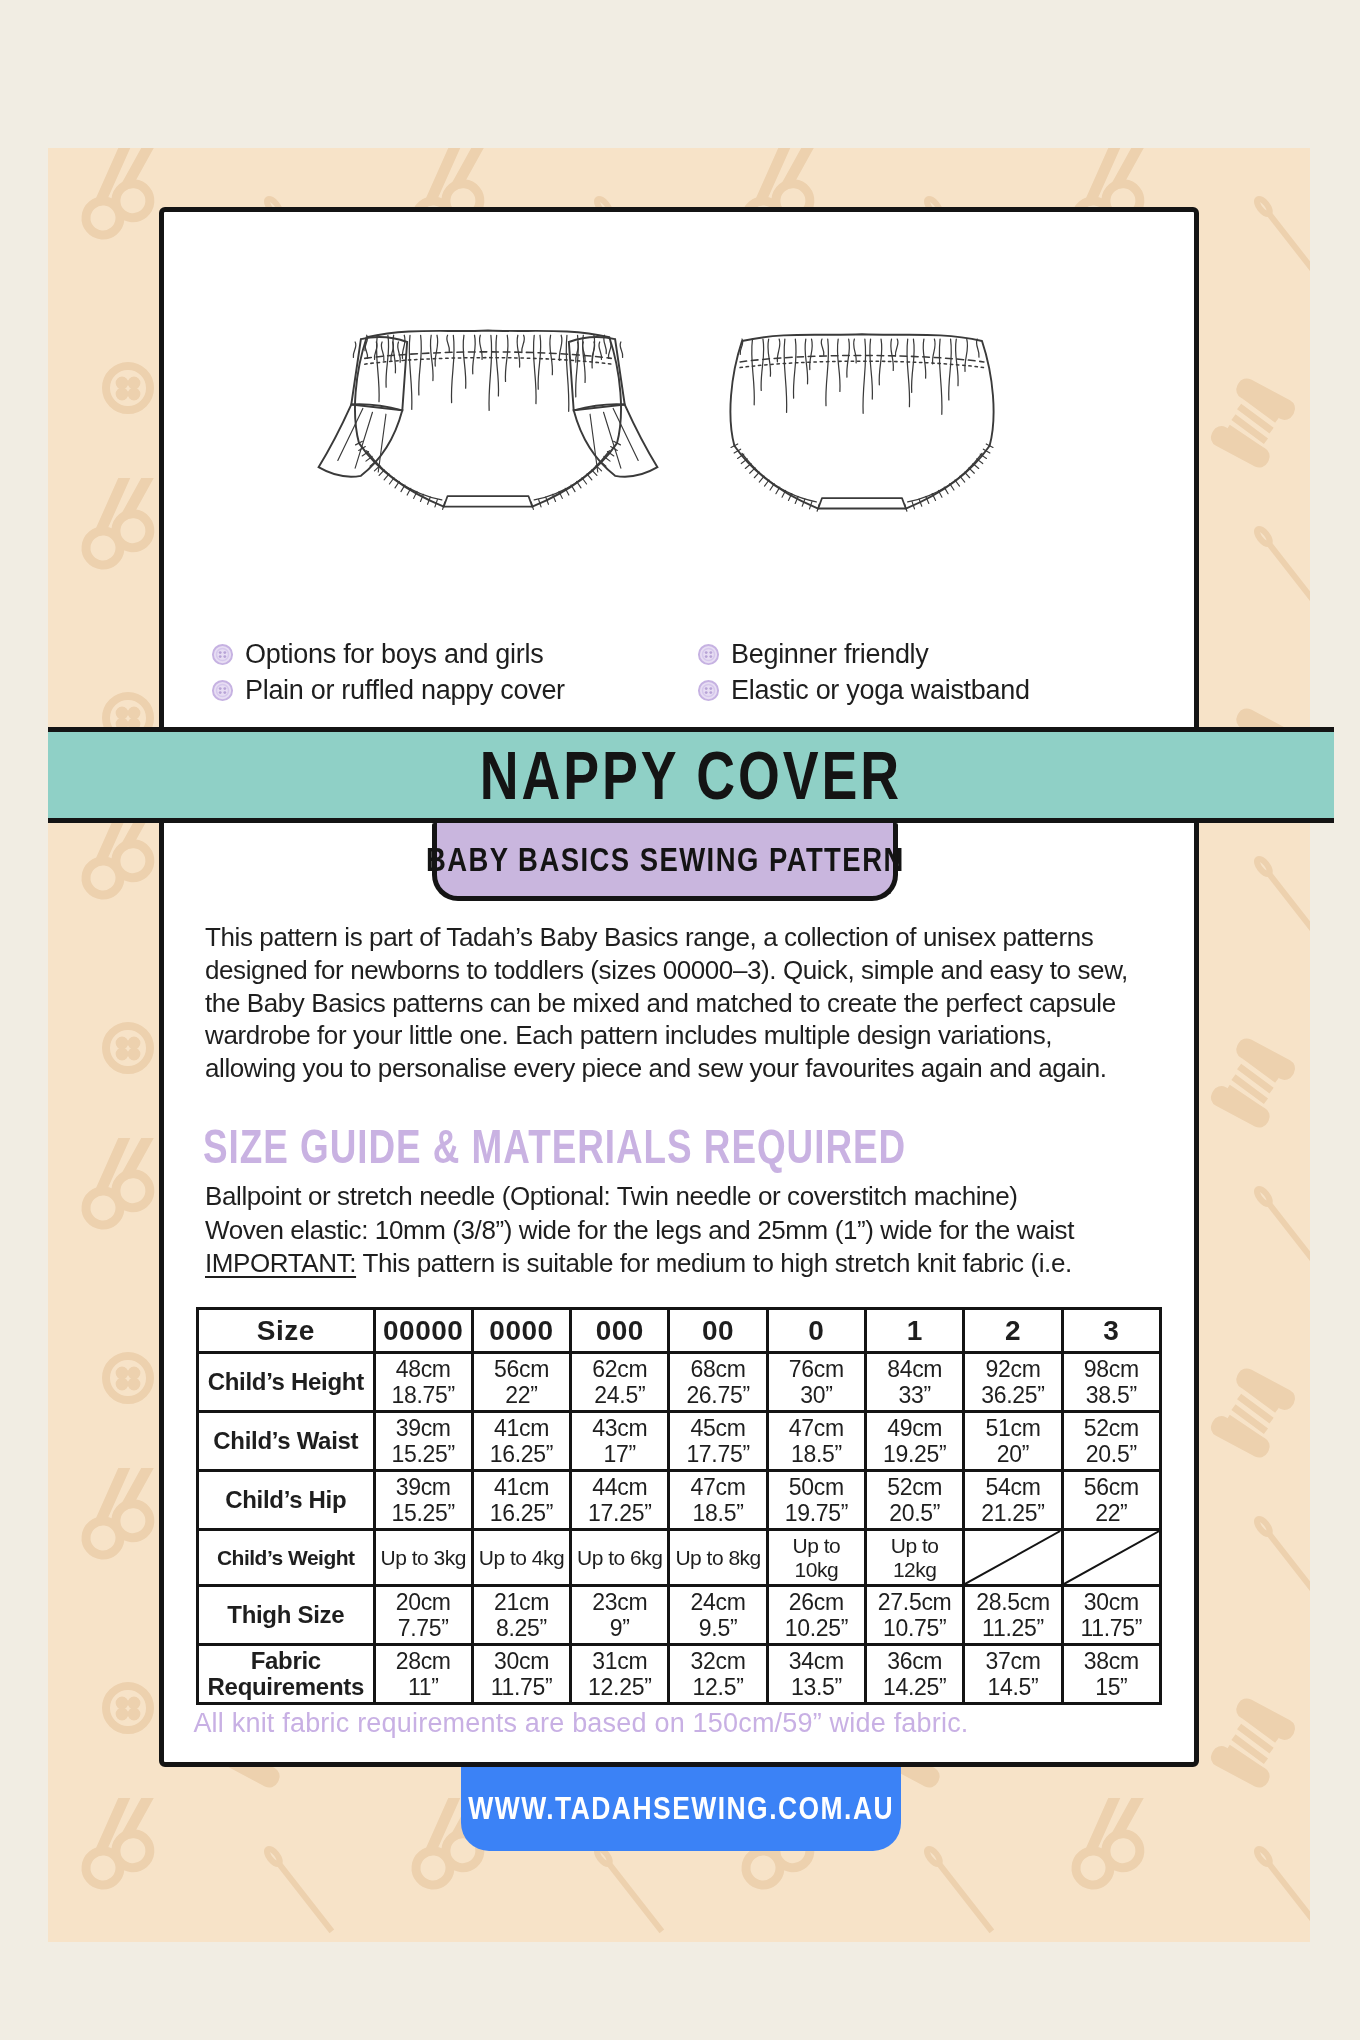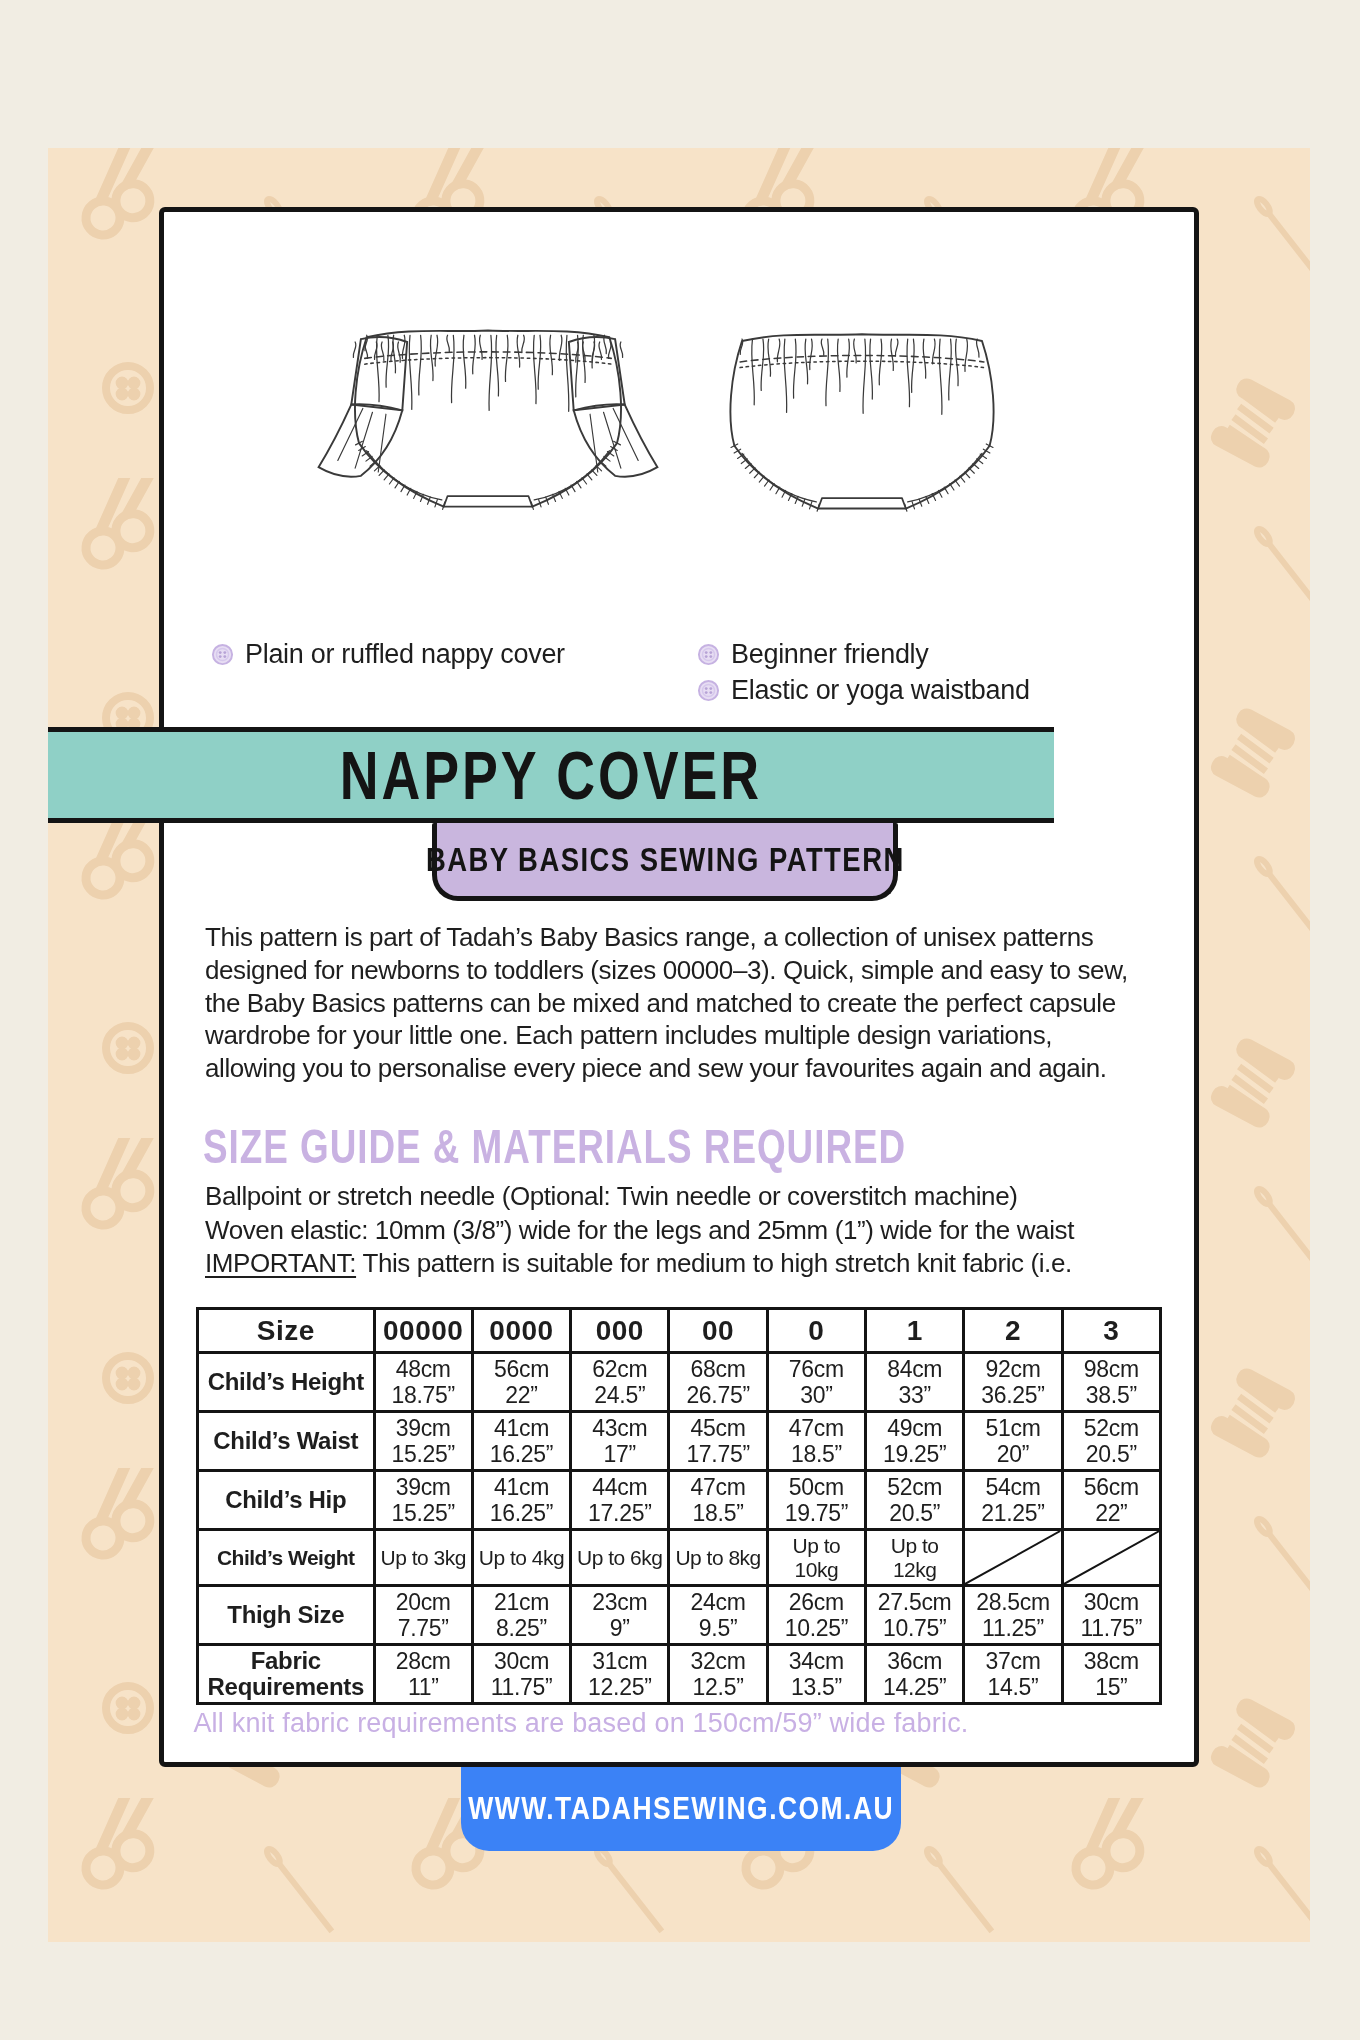--- a/index.html
+++ b/index.html
@@ -20,21 +20,21 @@
   .draw svg{width:100%;height:100%;display:block;}
 
   
   .featcol{position:absolute;top:638px;display:flex;flex-direction:column;gap:4px;}
   .featcol.c1{left:211px;} .featcol.c2{left:697px;}
   .feat{display:flex;align-items:center;gap:11px;height:32px;
         font-size:27px;letter-spacing:-0.3px;color:#1e1e1e;white-space:nowrap;}
   .feat svg{flex:0 0 auto;}
 
   
-  .band{left:48px;top:727px;width:1006px;height:96px;background:#8fd0c6;
+  .band{left:48px;top:727px;width:1286px;height:96px;background:#8fd0c6;
         border-top:5px solid #141414;border-bottom:5px solid #141414;
         box-sizing:border-box;display:flex;align-items:center;justify-content:center;}
   .band .t{font-size:56px;font-weight:700;letter-spacing:3px;color:#141414;
            transform:scale(0.96,1.22);transform-origin:center;white-space:nowrap;}
 
   
   .badge{left:432px;top:823px;width:466px;height:78px;background:#c9b6de;
          border:5px solid #141414;border-top:none;border-radius:2px 2px 26px 26px;
          box-sizing:border-box;display:flex;align-items:center;justify-content:center;}
   .badge .t{font-size:28px;font-weight:700;letter-spacing:1.5px;color:#141414;
@@ -301,20 +301,31 @@
 <div class="featcol c1">
   <div class="feat">
     <svg width="23" height="23" viewBox="0 0 24 24">
         <circle cx="12" cy="12" r="10" fill="#e7ddf3" stroke="#c6b2e2" stroke-width="2"></circle>
         <circle cx="12" cy="12" r="6.3" fill="none" stroke="#d6c8ec" stroke-width="1.6"></circle>
         <circle cx="9.6" cy="10" r="1.5" fill="#b7a3d6"></circle>
         <circle cx="14.4" cy="10" r="1.5" fill="#b7a3d6"></circle>
         <circle cx="9.6" cy="14.2" r="1.5" fill="#b7a3d6"></circle>
         <circle cx="14.4" cy="14.2" r="1.5" fill="#b7a3d6"></circle>
       </svg>
+    <span>Options for boys and girls</span>
+  </div>
+  <div class="feat">
+    <svg width="23" height="23" viewBox="0 0 24 24">
+        <circle cx="12" cy="12" r="10" fill="#e7ddf3" stroke="#c6b2e2" stroke-width="2"></circle>
+        <circle cx="12" cy="12" r="6.3" fill="none" stroke="#d6c8ec" stroke-width="1.6"></circle>
+        <circle cx="9.6" cy="10" r="1.5" fill="#b7a3d6"></circle>
+        <circle cx="14.4" cy="10" r="1.5" fill="#b7a3d6"></circle>
+        <circle cx="9.6" cy="14.2" r="1.5" fill="#b7a3d6"></circle>
+        <circle cx="14.4" cy="14.2" r="1.5" fill="#b7a3d6"></circle>
+      </svg>
     <span>Plain or ruffled nappy cover</span>
   </div>
 </div>
 <div class="featcol c2">
   <div class="feat">
     <svg width="23" height="23" viewBox="0 0 24 24">
         <circle cx="12" cy="12" r="10" fill="#e7ddf3" stroke="#c6b2e2" stroke-width="2"></circle>
         <circle cx="12" cy="12" r="6.3" fill="none" stroke="#d6c8ec" stroke-width="1.6"></circle>
         <circle cx="9.6" cy="10" r="1.5" fill="#b7a3d6"></circle>
         <circle cx="14.4" cy="10" r="1.5" fill="#b7a3d6"></circle>

